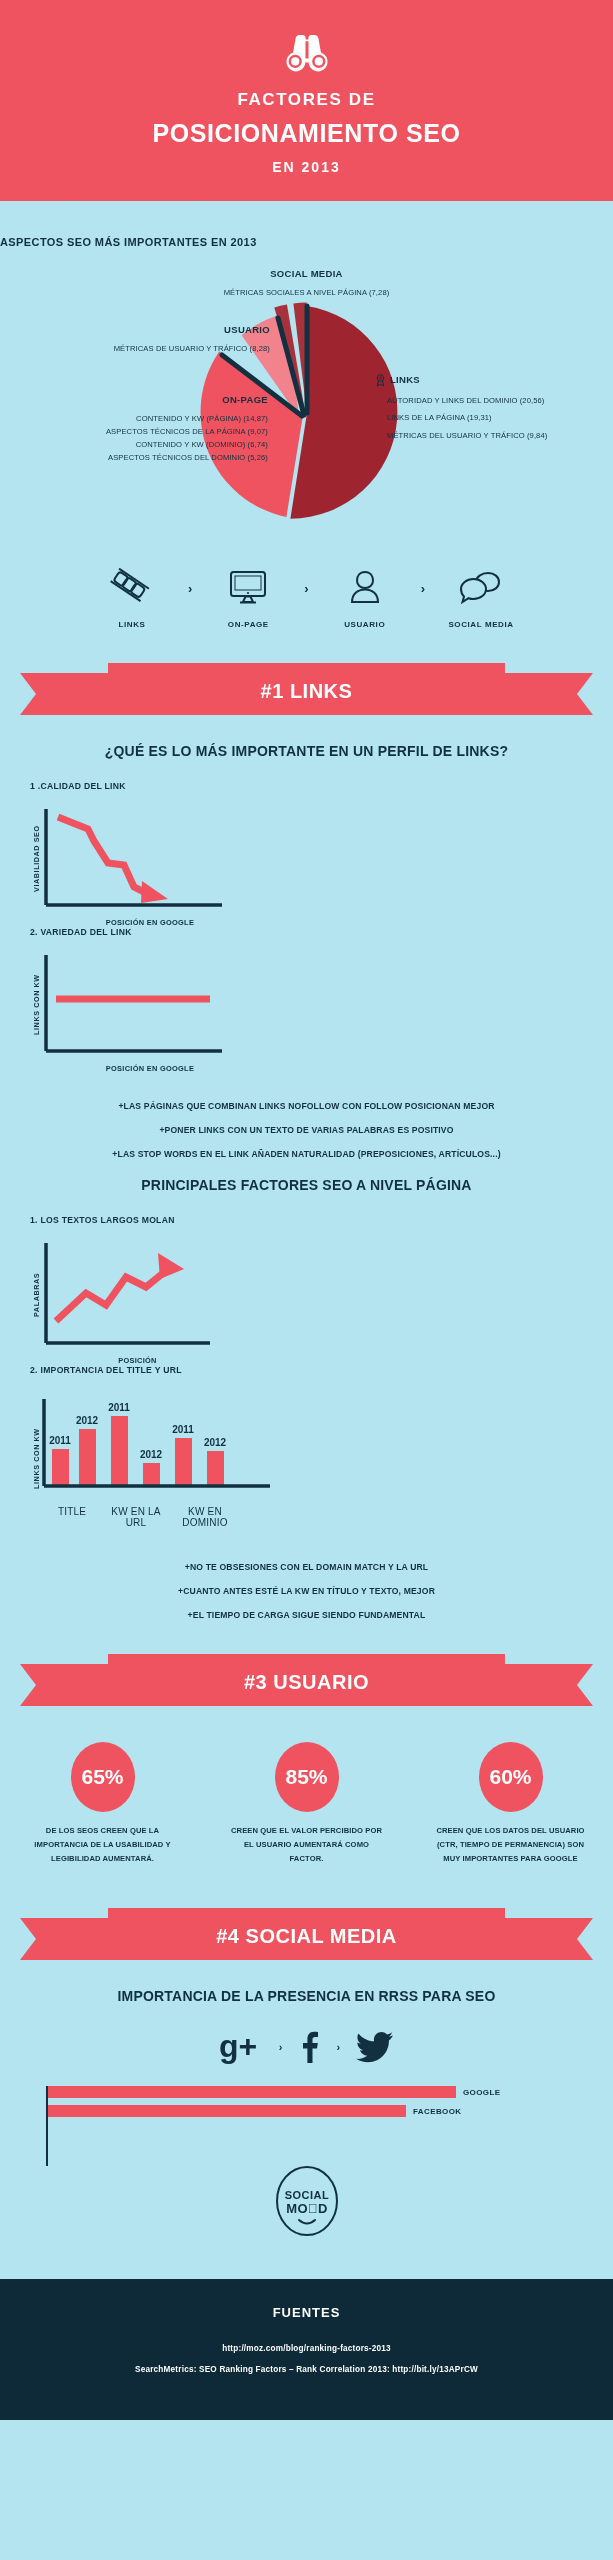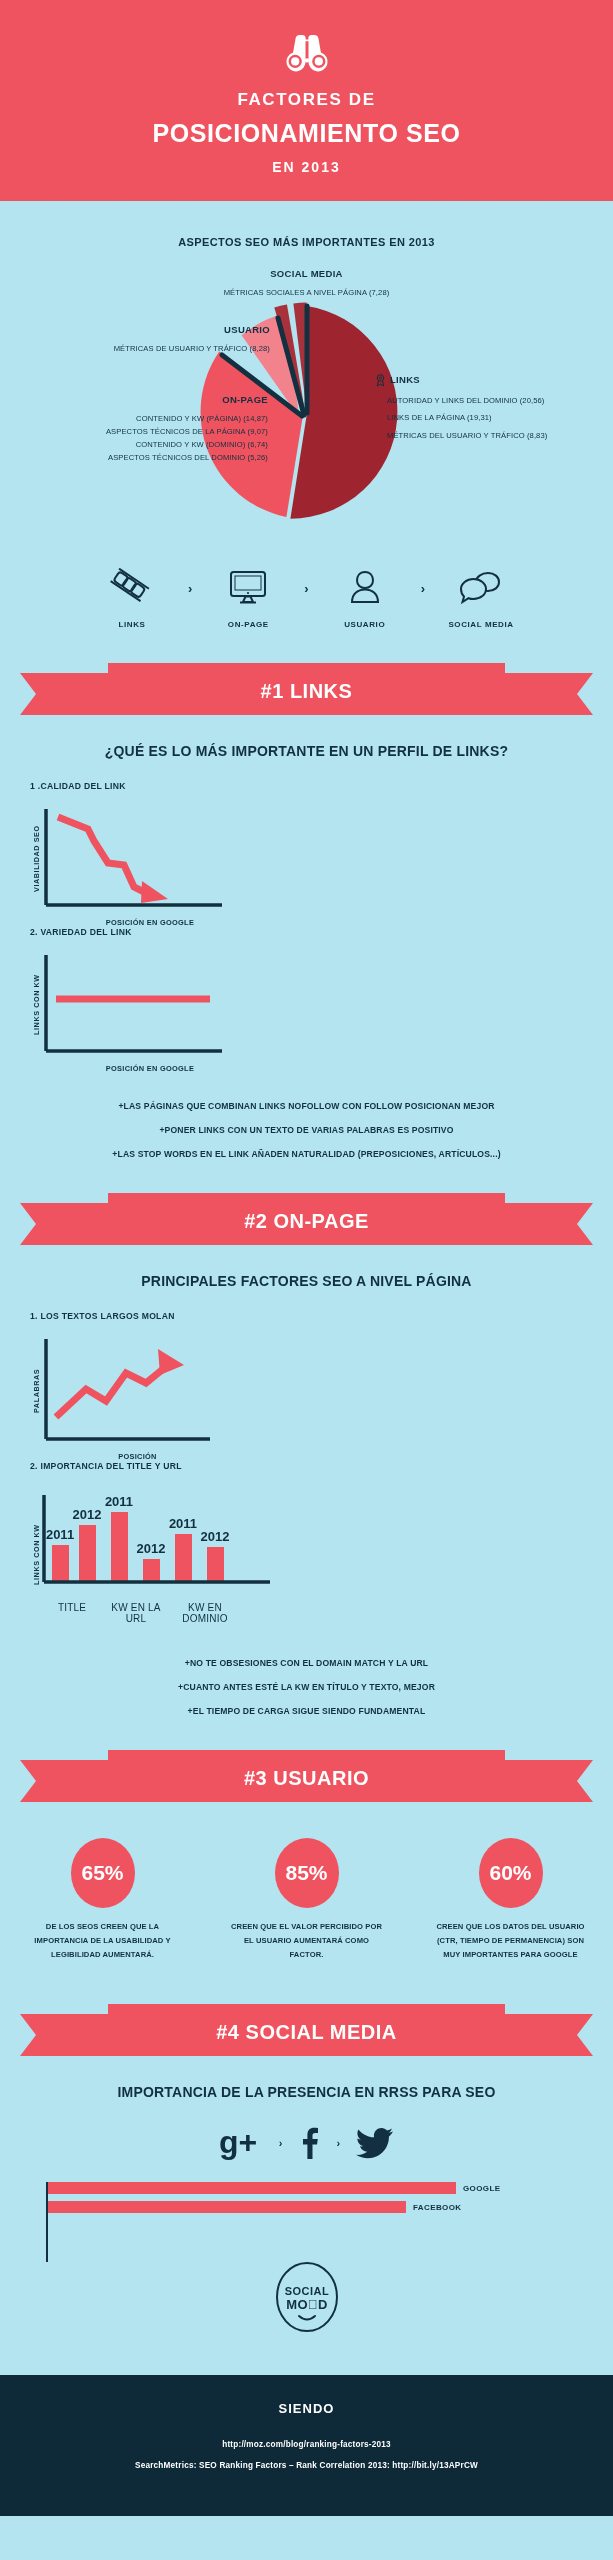--- a/index.html
+++ b/index.html
@@ -29,21 +29,21 @@
     margin:0 0 11px;
   }
   .hero-line3{
     color:#fff;font-size:14px;font-weight:bold;letter-spacing:2px;
     margin:0;
   }
   .zigzag{
     height:9px;width:613px;display:block;
   }
   .sec-title{
-    text-align:center;font-size:11px;font-weight:bold;letter-spacing:0.4px;
+    font-size:11px;font-weight:bold;letter-spacing:0.4px;
     margin:26px 0 0;color:#12303f;
   }
 
   
   .pie-wrap{position:relative;height:300px;margin-top:14px;}
   .pie-svg{position:absolute;left:50%;transform:translateX(-50%);top:36px;}
   .lbl{position:absolute;font-size:7.6px;letter-spacing:0.1px;line-height:1.75;}
   .lbl .hd{font-size:9.5px;font-weight:bold;letter-spacing:0.3px;display:block;margin-bottom:3px;}
   .lbl-social{top:4px;left:0;right:0;text-align:center;}
   .lbl-usuario{top:60px;left:10px;width:260px;text-align:right;}
@@ -89,21 +89,21 @@
   .mini-x{font-size:7.4px;font-weight:bold;letter-spacing:0.3px;text-align:center;margin-top:5px;}
 
   
   .bullets{margin:28px 0 0;text-align:center;}
   .bullet{font-size:8.6px;font-weight:bold;letter-spacing:0.15px;margin:0 0 14px;}
 
   
   .bars-area{position:relative;height:112px;}
   .bargroup{display:flex;align-items:flex-end;height:96px;gap:0;}
   .bcell{display:flex;flex-direction:column;align-items:center;justify-content:flex-end;}
-  .bval{font-size:13px;font-weight:bold;margin-bottom:3px;}
+  .bval{font-size:10px;font-weight:bold;margin-bottom:3px;}
   .brect{width:17px;background:#ef5360;}
   .bx-labels{display:flex;margin-top:5px;}
   .bx{font-size:10px;font-weight:normal;letter-spacing:0.2px;text-align:center;}
 
   
   .circles{display:flex;justify-content:space-between;margin:26px 24px 16px;gap:47px;}
   .circ-col{width:170px;text-align:center;}
   .circ{
     width:64px;height:70px;border-radius:50%;background:#ef5360;
     margin:0 auto;display:flex;align-items:center;justify-content:center;
@@ -199,21 +199,21 @@
       <span class="hd">
         <svg width="11" height="13" viewBox="0 0 11 13">
           <circle cx="5.5" cy="4" r="3.3" fill="none" stroke="#12303f" stroke-width="1"></circle>
           <circle cx="5.5" cy="4" r="1.3" fill="none" stroke="#12303f" stroke-width="0.8"></circle>
           <path d="M3.4 7 L2.3 12 L5.5 10.2 L8.7 12 L7.6 7" fill="none" stroke="#12303f" stroke-width="1"></path>
         </svg>
         <span>LINKS</span>
       </span>
       <div class="sub">AUTORIDAD Y LINKS DEL DOMINIO (20,56)</div>
       <div class="sub">LINKS DE LA PÁGINA (19,31)</div>
-      <div class="sub">MÉTRICAS DEL USUARIO Y TRÁFICO (8,83)</div>
+      <div class="sub">MÉTRICAS DEL USUARIO Y TRÁFICO (9,84)</div>
     </div>
   </div>
 
   <div class="flow">
     <div class="flow-item">
       <div class="flow-ico">
         <svg width="44" height="38" viewBox="0 0 44 38">
           <g stroke="#12303f" stroke-width="2" fill="none" transform="rotate(34 22 19)">
             <rect x="3" y="13" width="11" height="11" rx="3"></rect>
             <rect x="13" y="13" width="11" height="11" rx="3"></rect>
@@ -304,30 +304,20 @@
       <div class="mini-x">POSICIÓN EN GOOGLE</div>
     </div>
   </div>
 
   <div class="bullets">
     <p class="bullet">+LAS PÁGINAS QUE COMBINAN LINKS NOFOLLOW CON FOLLOW POSICIONAN MEJOR</p>
     <p class="bullet">+PONER LINKS CON UN TEXTO DE VARIAS PALABRAS ES POSITIVO</p>
     <p class="bullet">+LAS STOP WORDS EN EL LINK AÑADEN NATURALIDAD (PREPOSICIONES, ARTÍCULOS...)</p>
   </div>
 
-  <div class="ribbon">
-    <svg width="573" height="62" viewBox="0 0 573 62">
-      <polygon fill="#d8424f" points="48,10 88,10 88,52 48,52 60,31"></polygon>
-      <polygon fill="#d8424f" points="525,10 485,10 485,52 525,52 513,31"></polygon>
-      <polygon fill="#ef5360" points="88,0 485,0 485,62 485,52 88,52 88,62"></polygon>
-      <polygon fill="#ef5360" points="0,10 88,10 88,52 0,52 16,31"></polygon>
-      <polygon fill="#ef5360" points="573,10 485,10 485,52 573,52 557,31"></polygon>
-    </svg>
-    <div class="txt">#2 ON-PAGE</div>
-  </div>
   <h3 class="sub-h">PRINCIPALES FACTORES SEO A NIVEL PÁGINA</h3>
 
   <div class="charts2">
     <div class="mini" style="width:215px">
       <p class="mini-t">1. LOS TEXTOS LARGOS MOLAN</p>
       <div class="mini-body">
         <div class="yax">PALABRAS</div>
         <svg width="180" height="112" viewBox="0 0 180 112">
           <line x1="4" y1="4" x2="4" y2="104" stroke="#12303f" stroke-width="3.5"></line>
           <line x1="4" y1="104" x2="168" y2="104" stroke="#12303f" stroke-width="3.5"></line>
@@ -464,18 +454,18 @@
   <div class="logo-wrap">
     <svg width="66" height="76" viewBox="0 0 66 76">
       <ellipse cx="33" cy="38" rx="30" ry="34" fill="none" stroke="#12303f" stroke-width="2"></ellipse>
       <text x="33" y="36" text-anchor="middle" font-family="Liberation Sans, sans-serif" font-size="11" font-weight="bold" fill="#12303f" letter-spacing="0.5">SOCIAL</text>
       <text x="33" y="50" text-anchor="middle" font-family="Liberation Sans, sans-serif" font-size="13" font-weight="bold" fill="#12303f" letter-spacing="0.5">MO⃝D</text>
       <path d="M25 57 Q33 64 41 57" fill="none" stroke="#12303f" stroke-width="2" stroke-linecap="round"></path>
     </svg>
   </div>
 
   <div class="footer">
-    <p class="f-title">SIENDO</p>
+    <p class="f-title">FUENTES</p>
     <p class="f-line">http://moz.com/blog/ranking-factors-2013</p>
     <p class="f-line">SearchMetrics: SEO Ranking Factors – Rank Correlation 2013: http://bit.ly/13APrCW</p>
   </div>
 
 </div>
 
 </body></html>

